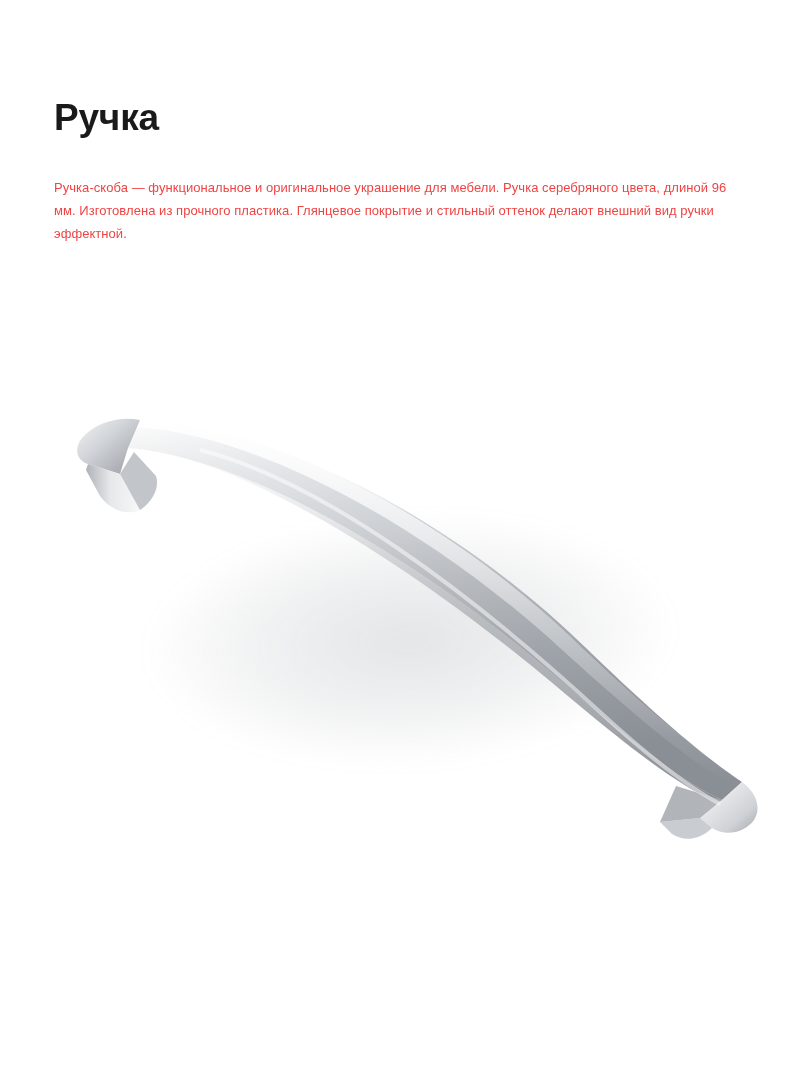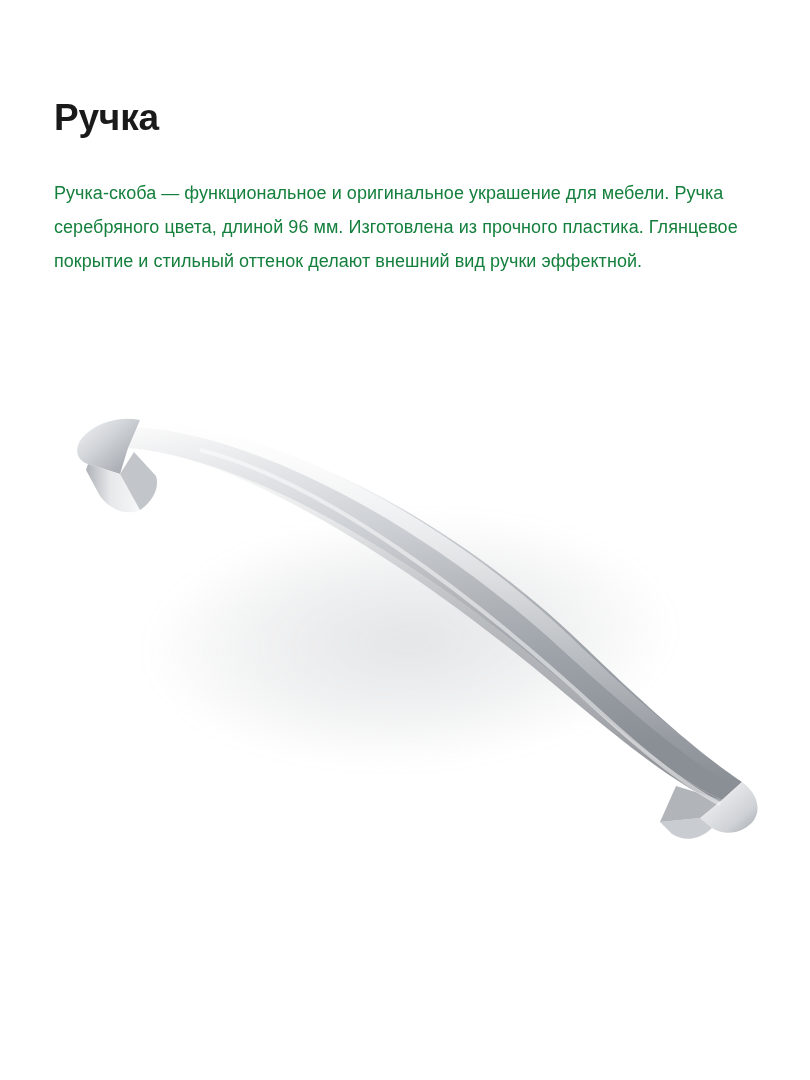--- a/index.html
+++ b/index.html
@@ -33,23 +33,23 @@
     color: #1a1a1a;
     letter-spacing: -0.2px;
     margin: 0;
   }
 
   .product-description {
     position: absolute;
     left: 54px;
     top: 176px;
     width: 690px;
-    font-size: 18px;
-    line-height: 34px;
-    color: #15803d;
+    font-size: 13px;
+    line-height: 23px;
+    color: #ef4444;
     margin: 0;
     letter-spacing: 0.05px;
   }
 
   .image-stage {
     position: absolute;
     left: 0;
     top: 330px;
     width: 810px;
     height: 560px;

